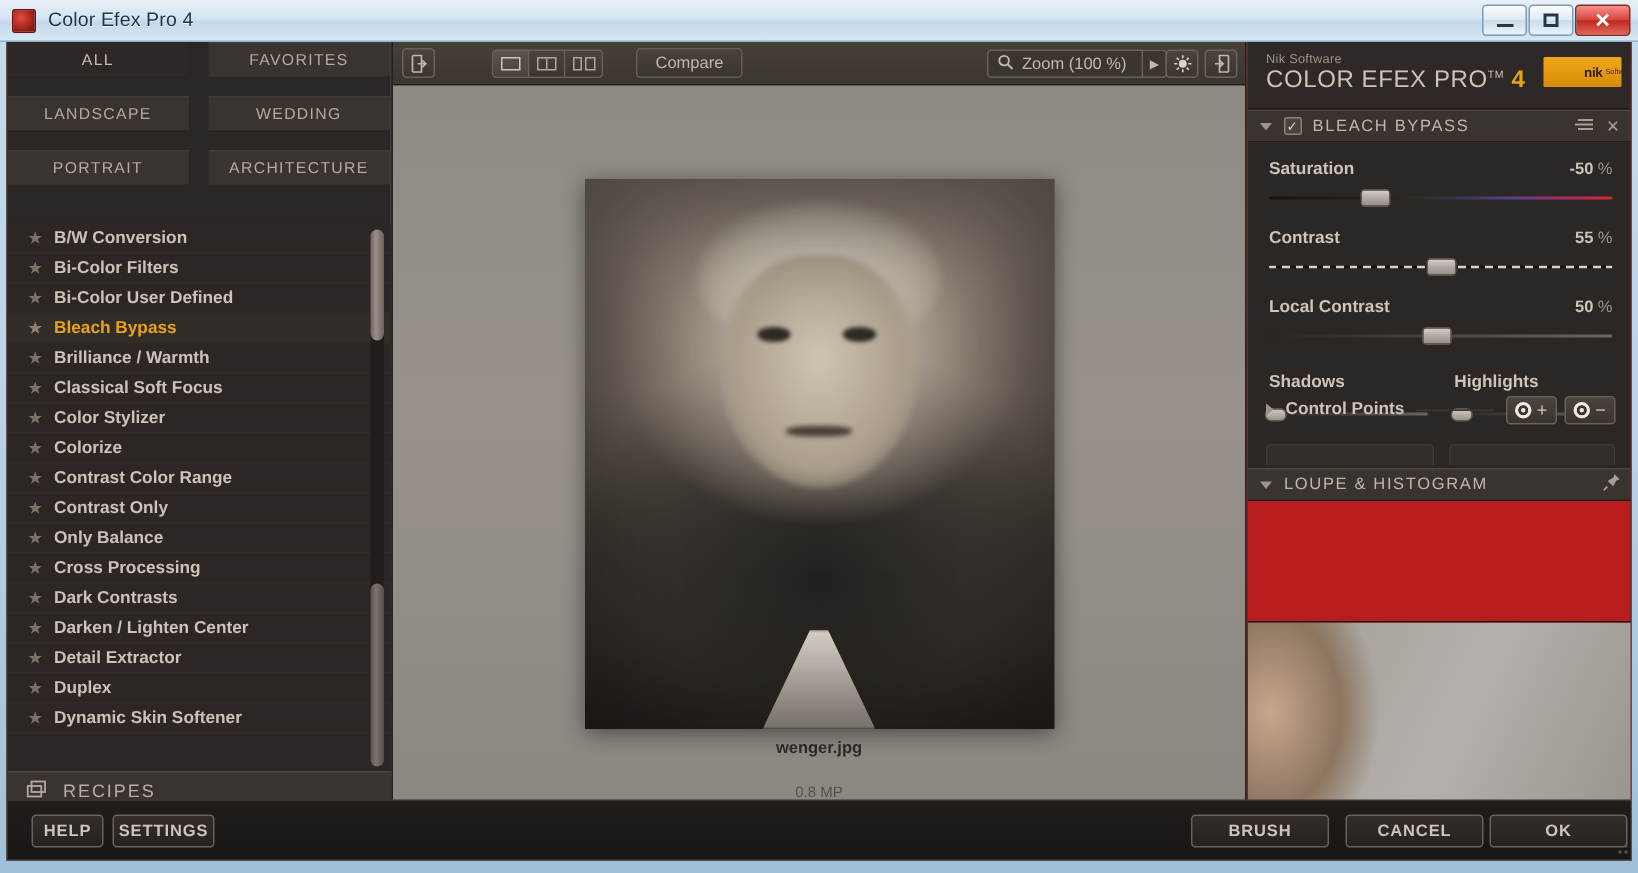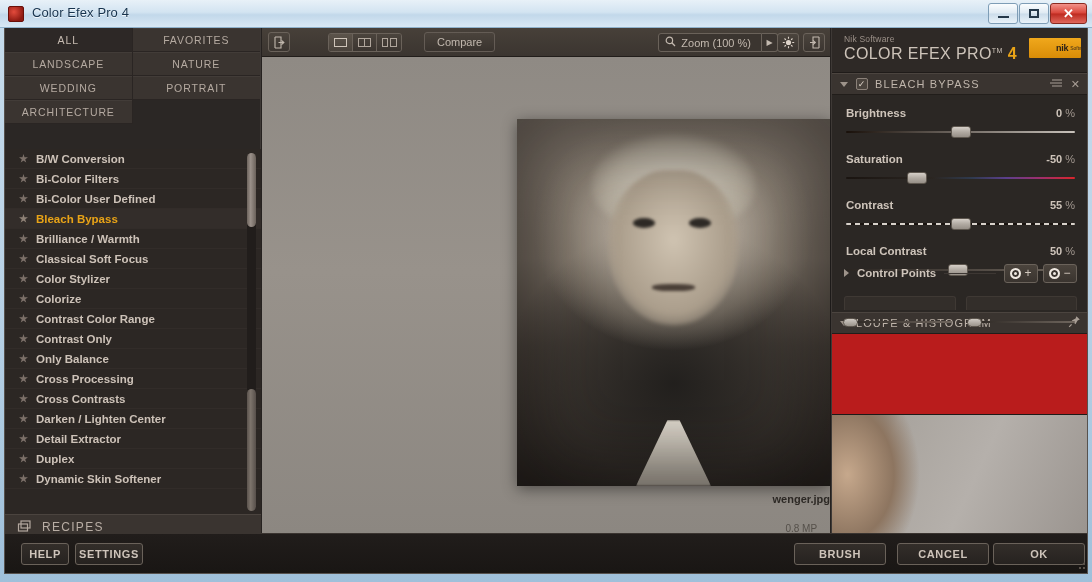--- a/index.html
+++ b/index.html
@@ -77,21 +77,21 @@
   .hamburger { width:14px; height:11px; display:flex; flex-direction:column; justify-content:space-between; }
   .hamburger i { display:block; height:1.6px; background:#b3a89f; border-radius:1px; }
   .hamburger i:nth-child(2){ width:85%; }
   .hamburger i:nth-child(4){ width:78%; }
   #filterlist-title {
     margin-left:11px; font-size:12.5px; color:#b9aea5;
     letter-spacing:1.4px;
   }
 
   
-  #cat-grid { display:grid; grid-template-columns:1fr 1fr; }
+  #cat-grid { display:grid; grid-template-columns:1fr 1fr;gap:12px; }
   .cat {
     height:24px; display:flex; align-items:center; justify-content:center;
     font-size:10.5px; letter-spacing:.9px; color:#b5aaa1;
     background:#3a3430;
     border-right:1px solid #2a2523;
     border-bottom:1px solid #2a2523;
     box-shadow: inset 0 1px 0 rgba(255,255,255,.045);
     cursor:default;
   }
   .cat:nth-child(2n){ border-right:none; }
@@ -198,21 +198,21 @@
     display:flex; align-items:center; justify-content:center;
     color:#c3b9af; font-size:8px;
     cursor:default;
   }
   #tb-right { position:absolute; right:5px; top:5px; display:flex; gap:4px; }
   #tb-right .tb-btn { width:20px; height:19px; }
 
   #canvas {
     position:absolute; left:0; top:29px; width:568px; height:477px;
     background: linear-gradient(180deg,#8f8a84 0%,#98928b 45%,#8c8781 100%);
-    display:flex; flex-direction:column; align-items:flex-end;
+    display:flex; flex-direction:column; align-items:center;
   }
   #photo-frame {
     margin-top:62px; width:313px; height:403px;
     box-shadow: 0 3px 14px rgba(0,0,0,.45);
     position:relative; overflow:hidden;
     background:#6e655b;
   }
   
   #photo-frame .bg {
     position:absolute; inset:0;
@@ -415,21 +415,20 @@
 
   <div id="app">
 
     <div id="left-panel">
 
 
       <div id="cat-grid">
         <div class="cat active">ALL</div>
         <div class="cat">FAVORITES</div>
         <div class="cat">LANDSCAPE</div>
-        <div class="cat">NATURE</div>
         <div class="cat">WEDDING</div>
         <div class="cat">PORTRAIT</div>
         <div class="cat">ARCHITECTURE</div>
       </div>
 
       <div id="filter-scroll">
         <div class="filter-row">
             <span class="star">★</span>
             <span class="label">B/W Conversion</span>
           </div>
@@ -472,21 +471,21 @@
         <div class="filter-row">
             <span class="star">★</span>
             <span class="label">Only Balance</span>
           </div>
         <div class="filter-row">
             <span class="star">★</span>
             <span class="label">Cross Processing</span>
           </div>
         <div class="filter-row">
             <span class="star">★</span>
-            <span class="label">Cross Contrasts</span>
+            <span class="label">Dark Contrasts</span>
           </div>
         <div class="filter-row">
             <span class="star">★</span>
             <span class="label">Darken / Lighten Center</span>
           </div>
         <div class="filter-row">
             <span class="star">★</span>
             <span class="label">Detail Extractor</span>
           </div>
         <div class="filter-row">
@@ -622,30 +621,20 @@
             <svg width="14" height="10" viewBox="0 0 14 10">
                 <path d="M3 2h10M1 5h12M3 8h10" stroke="#a89e95" stroke-width="1.2"></path>
               </svg>
           </span>
           <span>✕</span>
         </span>
       </div>
 
       <div id="controls">
 
-        <div class="slider-block">
-          <div class="slider-top">
-            <span class="slider-label">Brightness</span>
-            <span class="slider-val"><span>0</span><span class="pct">%</span></span>
-          </div>
-          <div class="track">
-            <div class="bar"></div>
-            <div class="knob" style="left:50%"></div>
-          </div>
-        </div>
 
         <div class="slider-block">
           <div class="slider-top">
             <span class="slider-label">Saturation</span>
             <span class="slider-val"><span>-50</span><span class="pct">%</span></span>
           </div>
           <div class="track">
             <div class="bar sat"></div>
             <div class="knob" style="left:31%"></div>
           </div>

